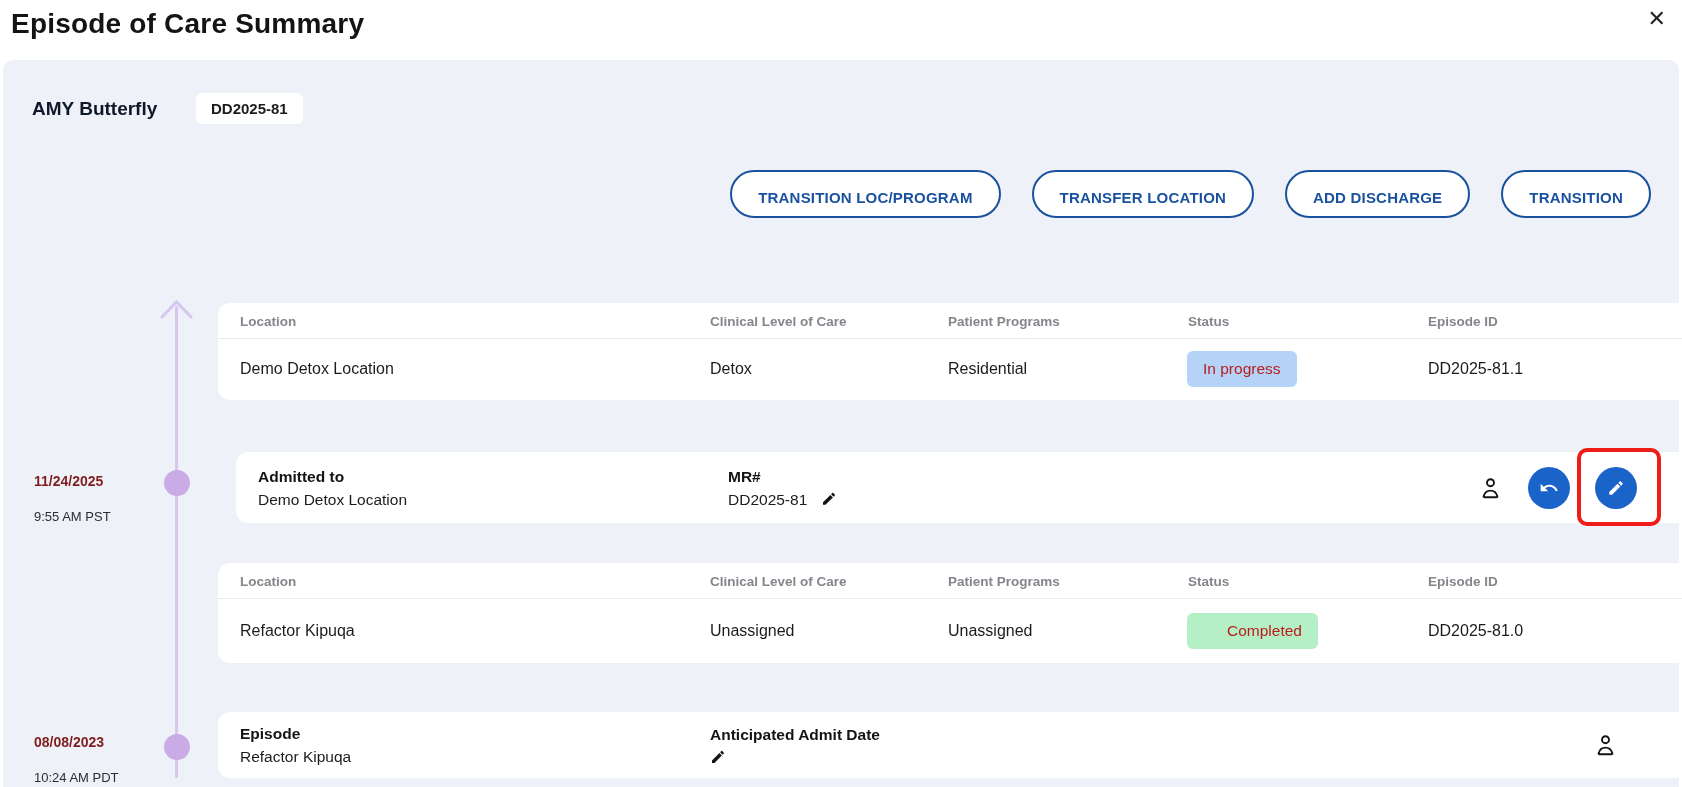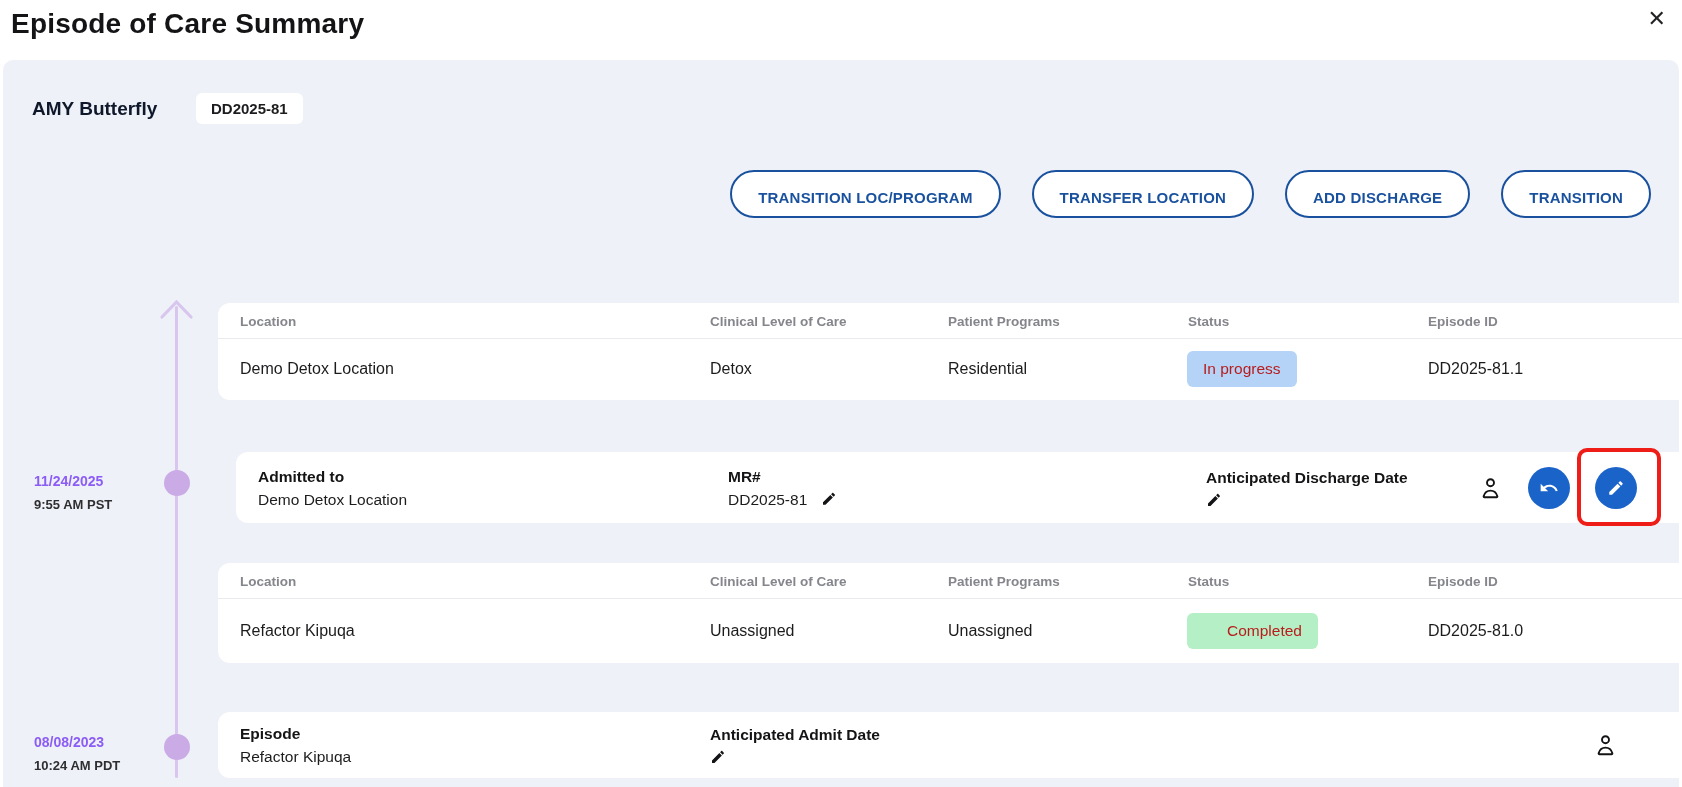--- a/index.html
+++ b/index.html
@@ -22,22 +22,22 @@
   .actions { position:absolute; top:110px; right:28px; display:flex; gap:31px; }
   .action-btn { height:48px; padding:17px 26px; background:#fff; border:2px solid #19519f; border-radius:24px; color:#19519f; font-size:15px; font-weight:bold; letter-spacing:0.2px; cursor:pointer; font-family:"Liberation Sans", sans-serif; white-space:nowrap; }
 
   
   .tl-line { position:absolute; left:172px; top:246px; width:3px; height:472px; background:#d9c6ef; border-radius:2px; }
   .tl-arrow { position:absolute; left:156px; top:238px; }
   .tl-dot { position:absolute; left:161px; width:26px; height:26px; border-radius:50%; background:#cbabe6; }
   .tl-dot.d1 { top:410px; } .tl-dot.d2 { top:674px; }
   .tl-date { position:absolute; left:31px; width:140px; }
   .tl-date.t1 { top:413px; } .tl-date.t2 { top:674px; }
-  .tl-date .d { font-size:14px; font-weight:bold; color:#8b5cf6; }
-  .tl-date .t { font-size:13px; color:#2e2e30; margin-top:8px;font-weight:bold; }
+  .tl-date .d { font-size:14px; font-weight:bold; color:#7f1d1d; }
+  .tl-date .t { font-size:13px; color:#2e2e30; margin-top:20px; }
 
   
   .card { position:absolute; left:215px; width:1663px; background:#fff; border-radius:12px; }
   .card.table1 { top:243px; height:97px; }
   .card.event1 { top:392px; height:71px;margin-left:18px; }
   .card.table2 { top:503px; height:100px; }
   .card.event2 { top:652px; height:66px; }
 
   .thead { position:relative; height:36px; border-bottom:1px solid #e9eaee; }
   .trow  { position:relative; height:calc(100% - 37px); }
@@ -125,28 +125,20 @@
     </div>
     <div class="ev-col c2">
       <div class="ev-label">MR#</div>
       <div class="ev-value">
         <span>DD2025-81</span>
         <svg class="pencil-sm" viewBox="0 0 24 24">
             <path fill="#141416" d="M3 17.25V21h3.75L17.81 9.94l-3.75-3.75L3 17.25zM20.71 7.04c.39-.39.39-1.02 0-1.41l-2.34-2.34c-.39-.39-1.02-.39-1.41 0l-1.83 1.83 3.75 3.75 1.83-1.83z"></path>
           </svg>
       </div>
     </div>
-    <div class="ev-col c4">
-      <div class="ev-label">Anticipated Discharge Date</div>
-      <div class="pencil-row">
-        <svg class="pencil-sm" viewBox="0 0 24 24">
-            <path fill="#141416" d="M3 17.25V21h3.75L17.81 9.94l-3.75-3.75L3 17.25zM20.71 7.04c.39-.39.39-1.02 0-1.41l-2.34-2.34c-.39-.39-1.02-.39-1.41 0l-1.83 1.83 3.75 3.75 1.83-1.83z"></path>
-          </svg>
-      </div>
-    </div>
     <svg class="user-icon e1" width="27" height="27" viewBox="0 0 24 24">
       <circle cx="12" cy="7.3" r="3.1" fill="none" stroke="#141416" stroke-width="1.7"></circle>
       <path d="M5.9 19.4c.9-3.3 3.4-5.1 6.1-5.1s5.2 1.8 6.1 5.1c.1.4-.2.8-.6.8H6.5c-.4 0-.7-.4-.6-.8z" fill="none" stroke="#141416" stroke-width="1.7" stroke-linejoin="round"></path>
     </svg>
     <button class="circle-btn undo">
       <svg width="20" height="20" viewBox="0 0 24 24">
           <path fill="#fff" d="M12.5 8c-2.65 0-5.05.99-6.9 2.6L2 7v9h9l-3.62-3.62c1.39-1.16 3.16-1.88 5.12-1.88 3.54 0 6.55 2.31 7.6 5.5l2.37-.78C21.08 11.03 17.15 8 12.5 8z"></path>
         </svg>
     </button>
     <button class="circle-btn edit">

